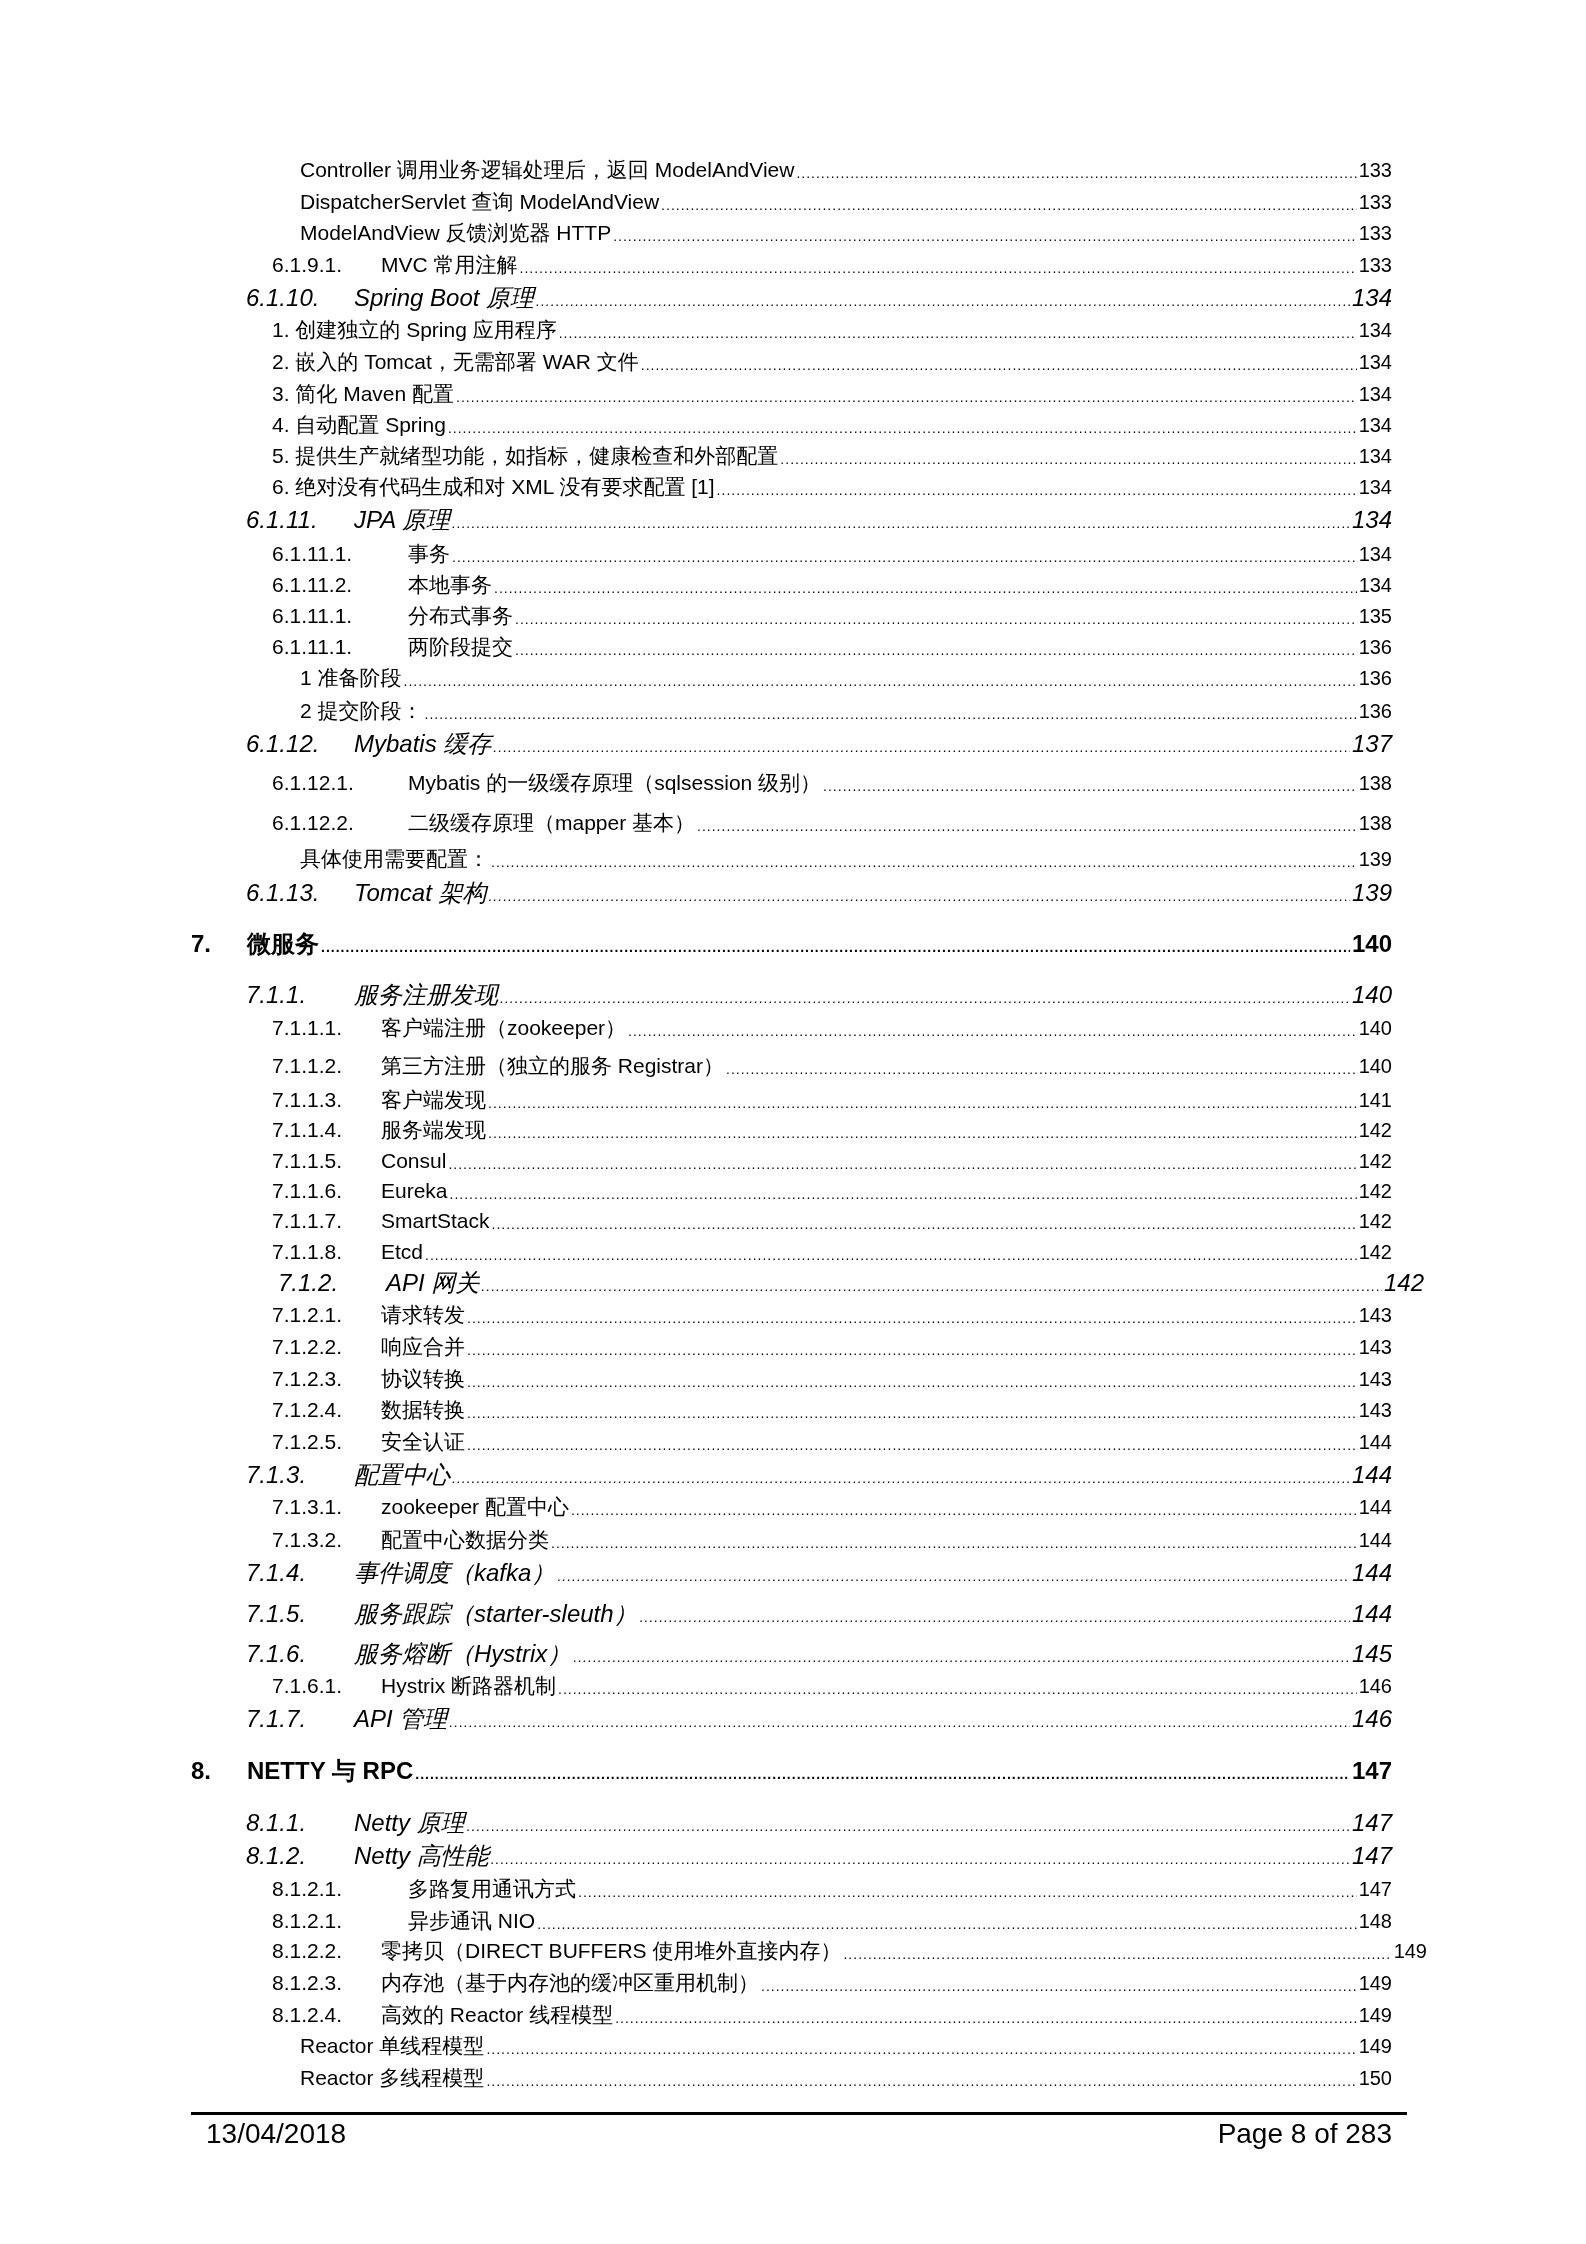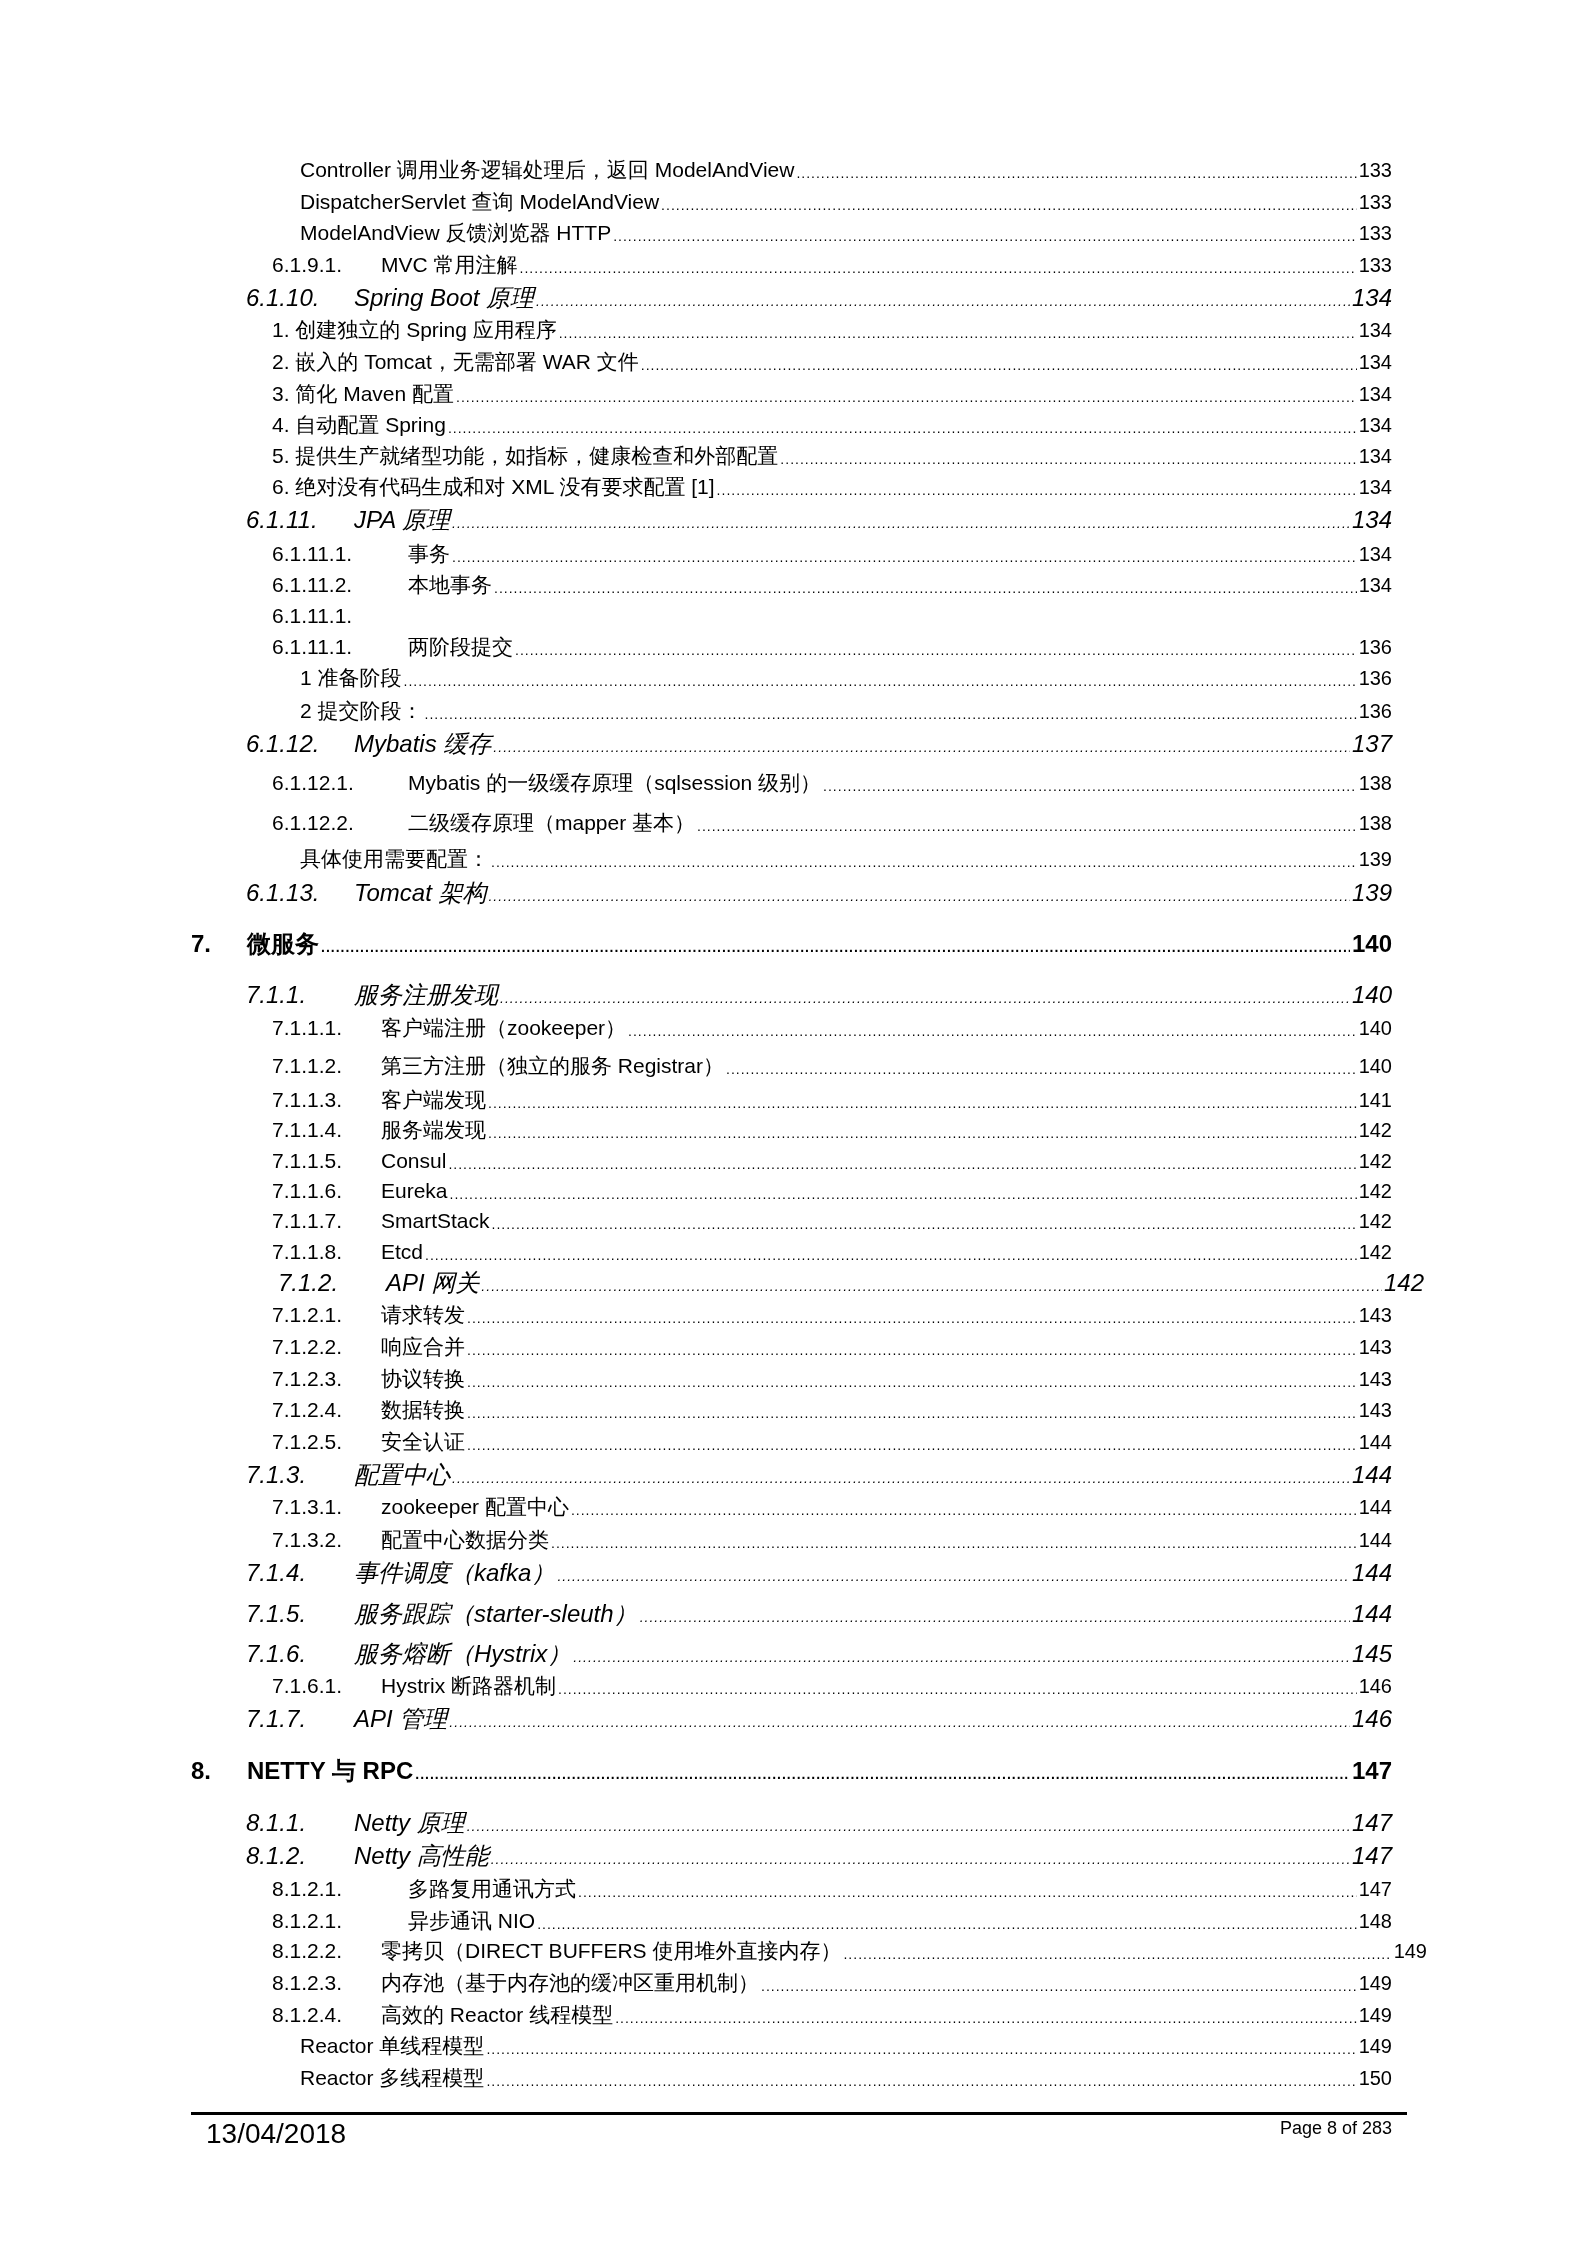--- a/index.html
+++ b/index.html
@@ -19,21 +19,21 @@
   .lvl-chapter .page { font-weight:bold; }
   .lvl-3 { font-size:24px; font-style:italic; }
   .lvl-3 .page { font-style:italic; }
   .lvl-4 { font-size:21px; }
   .lvl-plain { font-size:21px; }
   .lvl-4 .page, .lvl-plain .page { font-size:20px; }
 
   
   .footer-rule { position:absolute; left:191px; width:1216px; top:2112px; height:3px; background:#000; }
   .footer-date { position:absolute; left:206px; top:2118px; font-size:28px; }
-  .footer-pages { position:absolute; right:194px; top:2118px; font-size:18px; }
+  .footer-pages { position:absolute; right:194px; top:2118px; font-size:28px; }
 </style>
 </head>
 <body>
 
 <div id="page">
   <div id="toc">
       <div class="row lvl-plain" style="top: 155px;">
         <div class="entry" style="left: 300px;">
           <span class="title">Controller 调用业务逻辑处理后，返回 ModelAndView</span>
           <span class="leader"></span>
@@ -131,20 +131,25 @@
       <div class="row lvl-4" style="top: 570px;">
         <span class="num" style="left: 272px;">6.1.11.2.</span>
         <div class="entry" style="left: 408px;">
           <span class="title">本地事务</span>
           <span class="leader"></span>
           <span class="page">134</span>
         </div>
       </div>
       <div class="row lvl-4" style="top: 601px;">
         <span class="num" style="left: 272px;">6.1.11.1.</span>
+        <div class="entry" style="left: 408px;">
+          <span class="title">分布式事务</span>
+          <span class="leader"></span>
+          <span class="page">135</span>
+        </div>
       </div>
       <div class="row lvl-4" style="top: 632px;">
         <span class="num" style="left: 272px;">6.1.11.1.</span>
         <div class="entry" style="left: 408px;">
           <span class="title">两阶段提交</span>
           <span class="leader"></span>
           <span class="page">136</span>
         </div>
       </div>
       <div class="row lvl-plain" style="top: 663px;">

